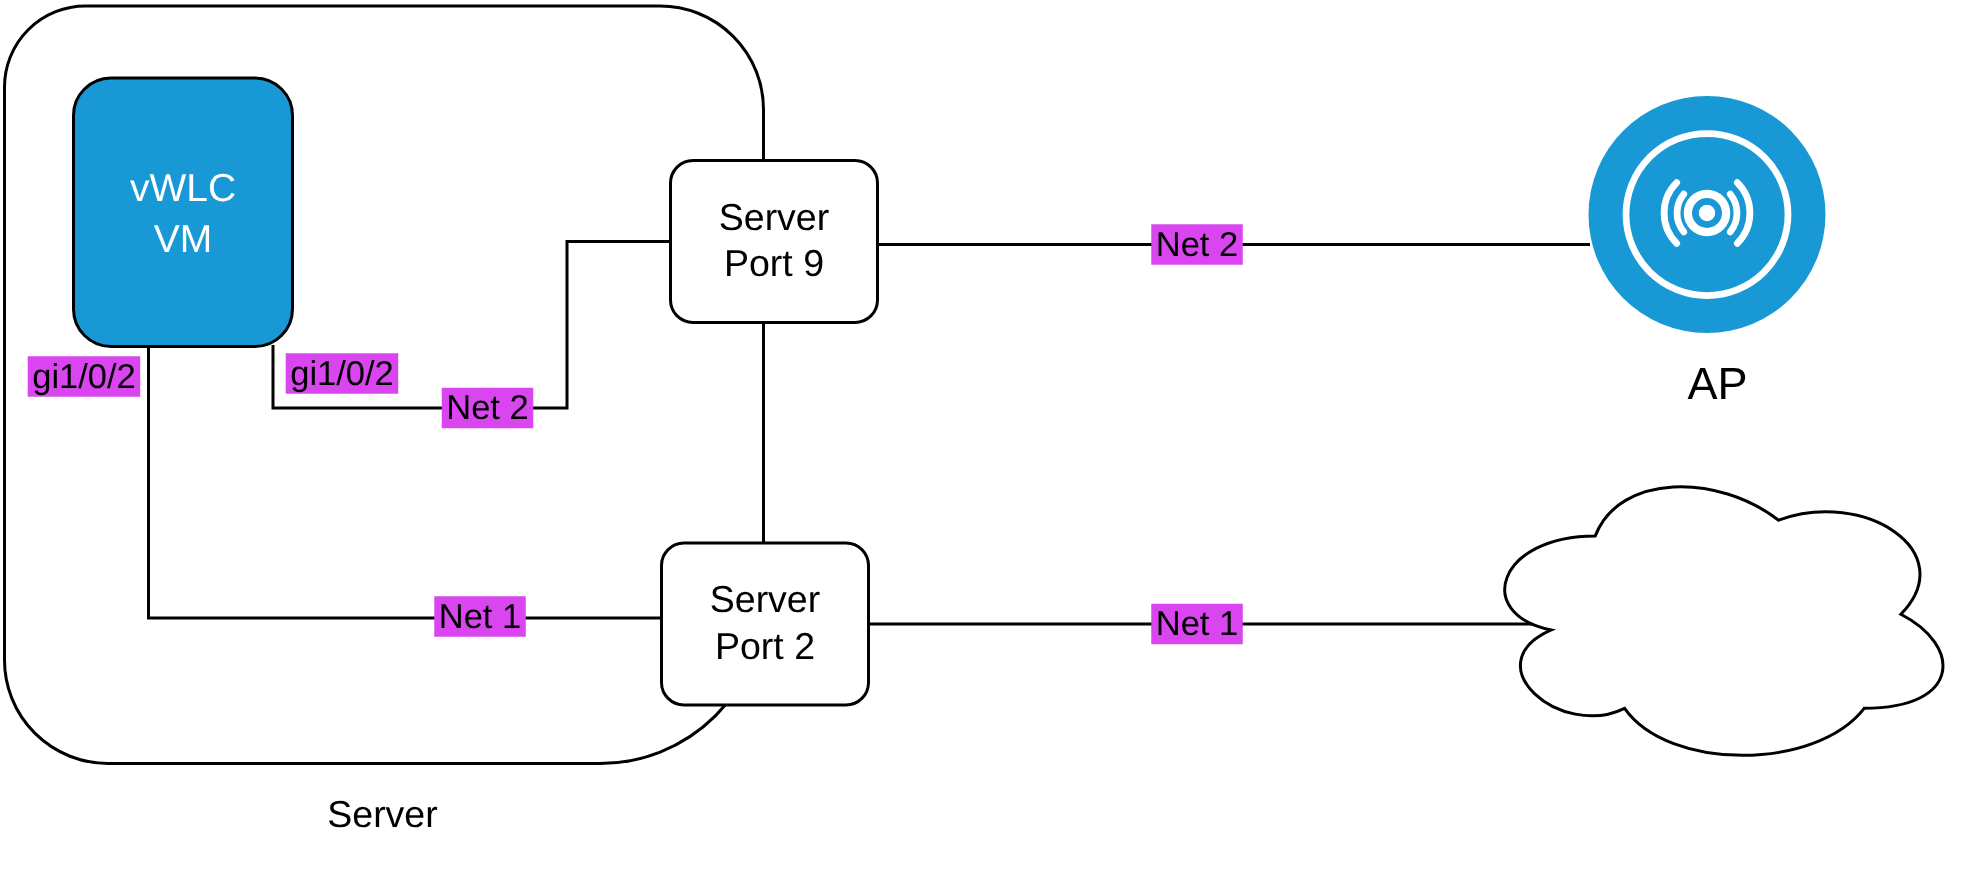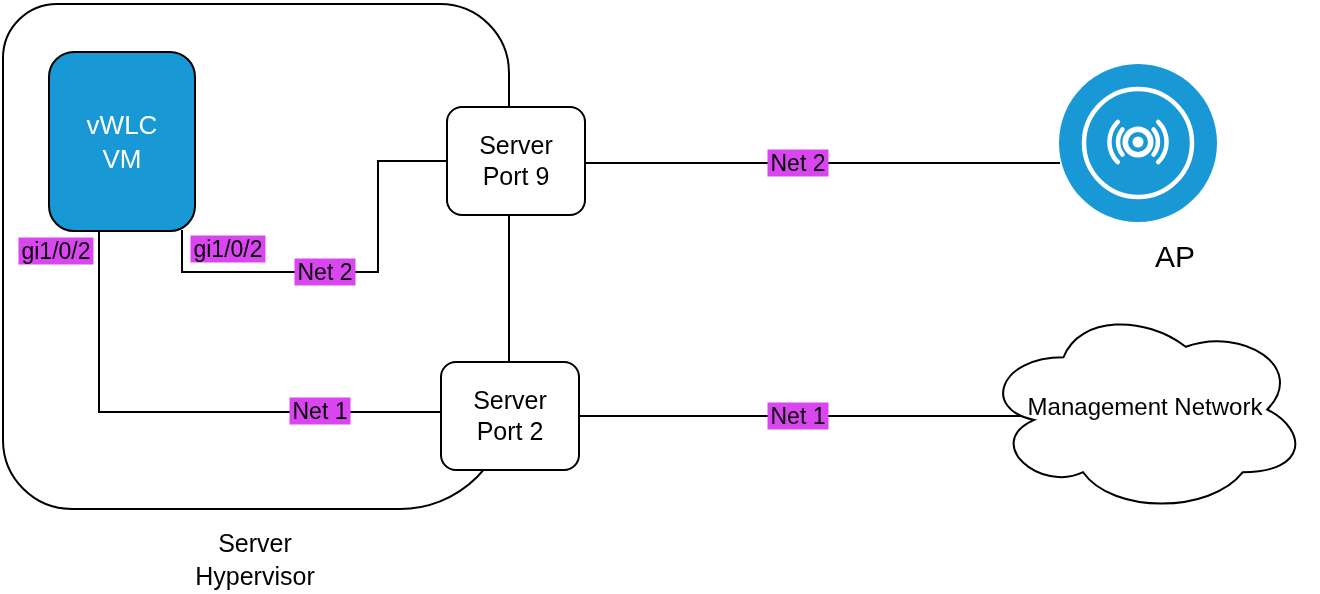--- a/index.html
+++ b/index.html
@@ -50,21 +50,21 @@
   #lbl-gi101{left:56px;top:251px;}
   #lbl-gi102{left:228px;top:249px;}
   #lbl-net2-inner{left:325px;top:272px;}
   #lbl-net1-inner{left:320px;top:411px;}
   #lbl-net2-outer{left:798px;top:163px;}
   #lbl-net1-outer{left:798px;top:416px;}
   #hyp-label{
     left:80px;top:527px;width:350px;text-align:center;
     font-size:25px;line-height:33px;
   }
-  #ap-label{left:1095px;top:240px;width:100px;text-align:right;font-size:30px;}
+  #ap-label{left:1095px;top:240px;width:100px;text-align:center;font-size:30px;}
   #cloud-label{left:1000px;top:393px;width:290px;text-align:center;font-size:24px;z-index:4;}
 </style>
 </head>
 <body>
 
 <div id="canvas">
 
   <div id="hypervisor"></div>
 
   <svg id="wires">
@@ -104,27 +104,25 @@
 
   <svg id="cloud-svg" class="shape-svg" width="334" height="214" viewBox="-2 -2 334 214">
     <path class="cloud-path" d="M 81.5 52.25
          C 16.3 52.25 0 104.5 52.16 114.95
          C 0 137.94 58.68 188.1 101.06 167.2
          C 130.4 209 228.2 209 260.8 167.2
          C 326 167.2 326 125.4 285.25 104.5
          C 326 62.7 260.8 20.9 203.75 41.8
          C 163 10.45 97.8 10.45 81.5 52.25 Z"></path>
   </svg>
-  <div id="cloud-label" class="lbl">Management Network</div>
 
   <div id="lbl-gi101" class="lbl edge-lbl">gi1/0/2</div>
   <div id="lbl-gi102" class="lbl edge-lbl">gi1/0/2</div>
   <div id="lbl-net2-inner" class="lbl edge-lbl">Net 2</div>
   <div id="lbl-net1-inner" class="lbl edge-lbl">Net 1</div>
   <div id="lbl-net2-outer" class="lbl edge-lbl">Net 2</div>
   <div id="lbl-net1-outer" class="lbl edge-lbl">Net 1</div>
 
   <div id="hyp-label" class="lbl">
     <div>Server</div>
-    <div>Hypervisor</div>
   </div>
 
 </div>
 
 </body></html>

